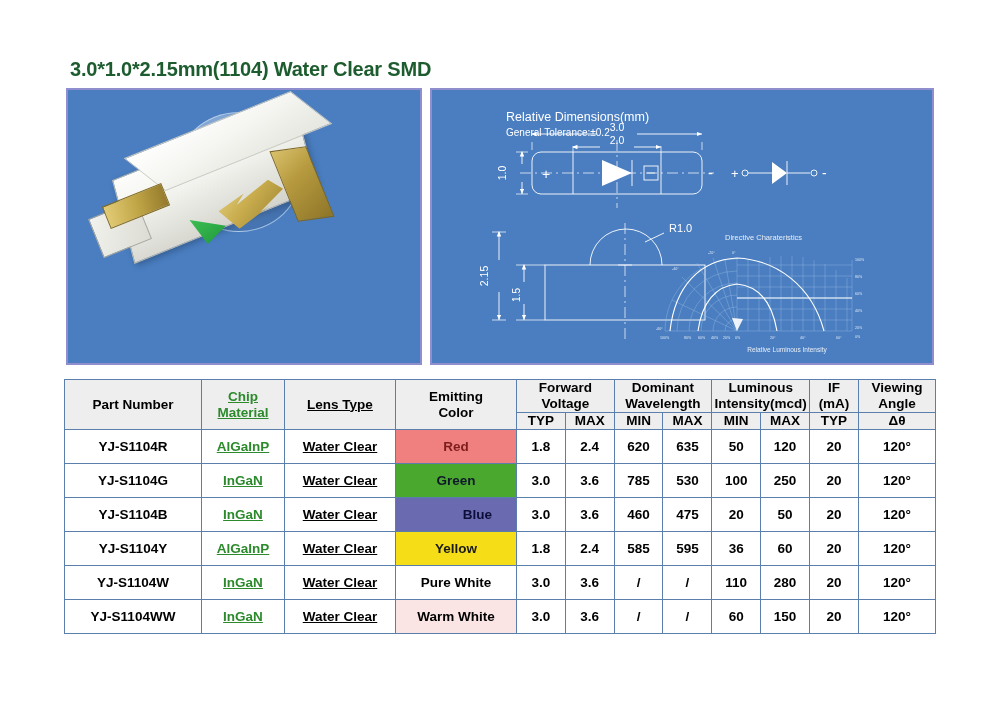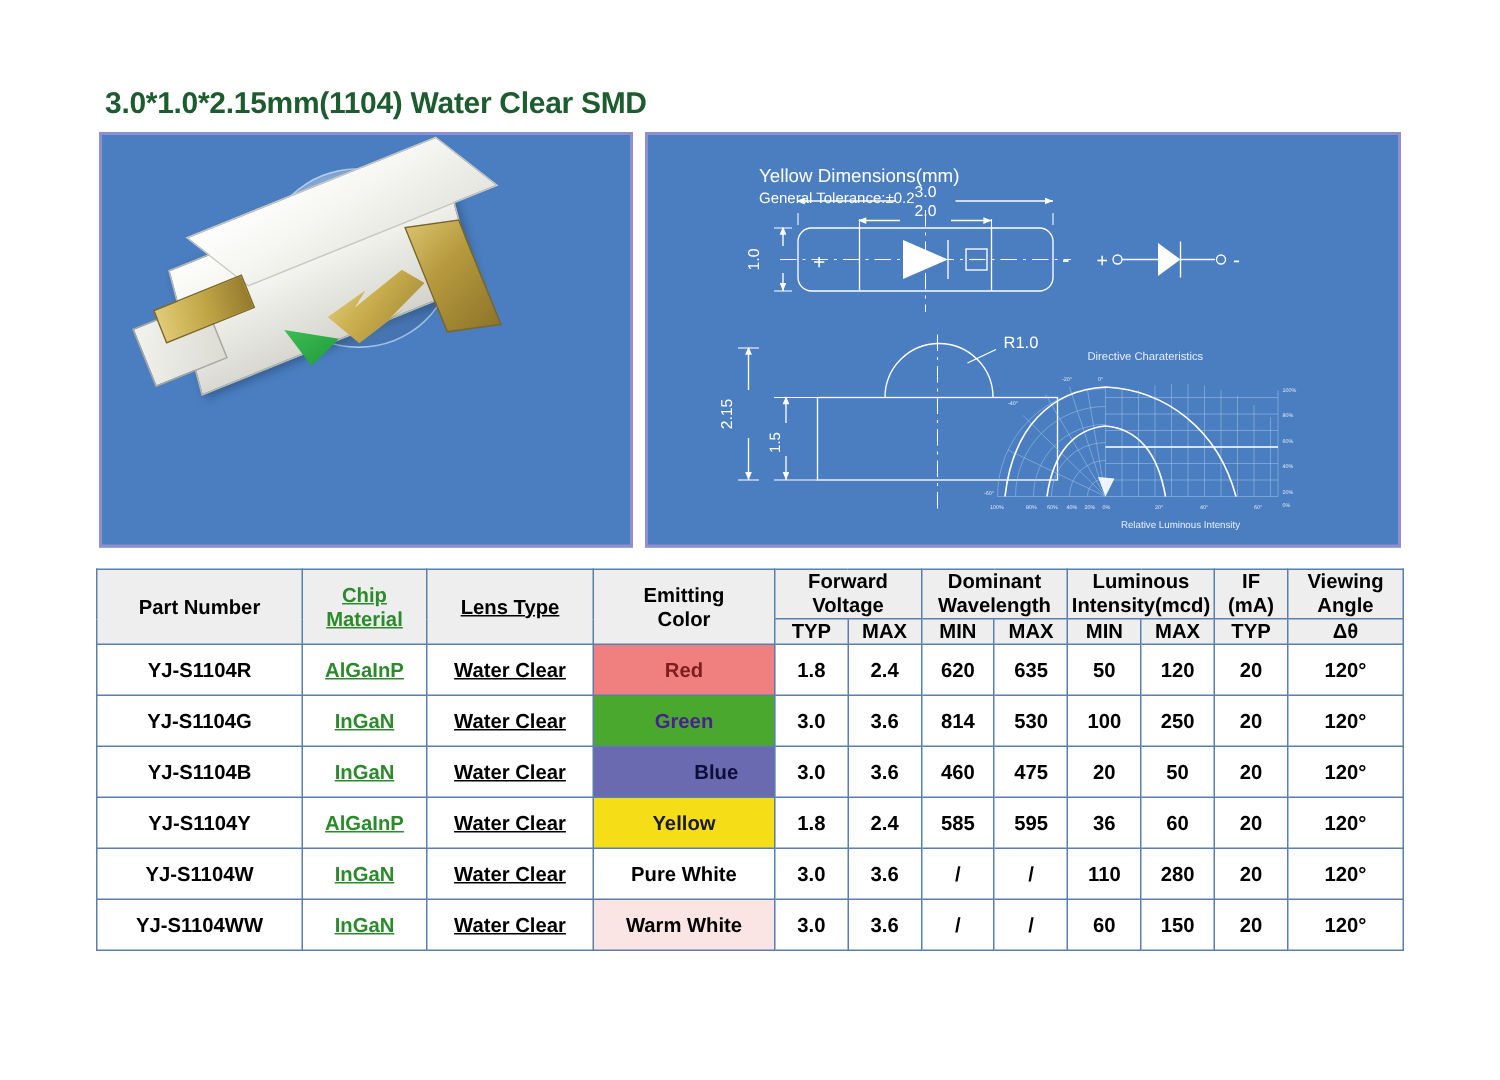--- a/index.html
+++ b/index.html
@@ -204,21 +204,21 @@
     <div class="pkg-pad-gold2"></div>
     <div class="pkg-pad-gold"></div>
     <div class="gold-zig"></div>
     <div class="green-mark"></div>
   </div>
 
 </div>
 
 <div class="panel" id="drawing-panel">
 
-  <div class="dwg-text" id="dwg-title">Yellow Dimensions(mm)</div>
+  <div class="dwg-text" id="dwg-title">Relative Dimensions(mm)</div>
   <div class="dwg-text" id="dwg-tol">General Tolerance:±0.2</div>
 
   <svg id="dwg-svg" width="500" height="273" viewBox="0 0 500 273">
     <defs>
       <marker id="ah" markerWidth="7" markerHeight="7" refX="6" refY="2.5" orient="auto">
         <path d="M0,0 L6,2.5 L0,5 z" fill="#ffffff"></path>
       </marker>
       <marker id="ahs" markerWidth="7" markerHeight="7" refX="1" refY="2.5" orient="auto">
         <path d="M6,0 L0,2.5 L6,5 z" fill="#ffffff"></path>
       </marker>
@@ -434,24 +434,24 @@
         <td class="c-wide">635</td>
         <td class="c-wide">50</td>
         <td class="c-wide">120</td>
         <td class="c-if">20</td>
         <td class="c-view">120°</td>
       </tr>
       <tr>
         <td class="c-part">YJ-S1104G</td>
         <td class="c-chip chipcell">InGaN</td>
         <td class="c-lens">Water Clear</td>
-        <td class="c-color" style="background:#4aa82e;color:#4c1d95;text-align:center;">Green</td>
+        <td class="c-color" style="background:#4aa82e;color:#0f172a;text-align:center;">Green</td>
         <td class="c-num">3.0</td>
         <td class="c-num">3.6</td>
-        <td class="c-wide">814</td>
+        <td class="c-wide">785</td>
         <td class="c-wide">530</td>
         <td class="c-wide">100</td>
         <td class="c-wide">250</td>
         <td class="c-if">20</td>
         <td class="c-view">120°</td>
       </tr>
       <tr>
         <td class="c-part">YJ-S1104B</td>
         <td class="c-chip chipcell">InGaN</td>
         <td class="c-lens">Water Clear</td>

